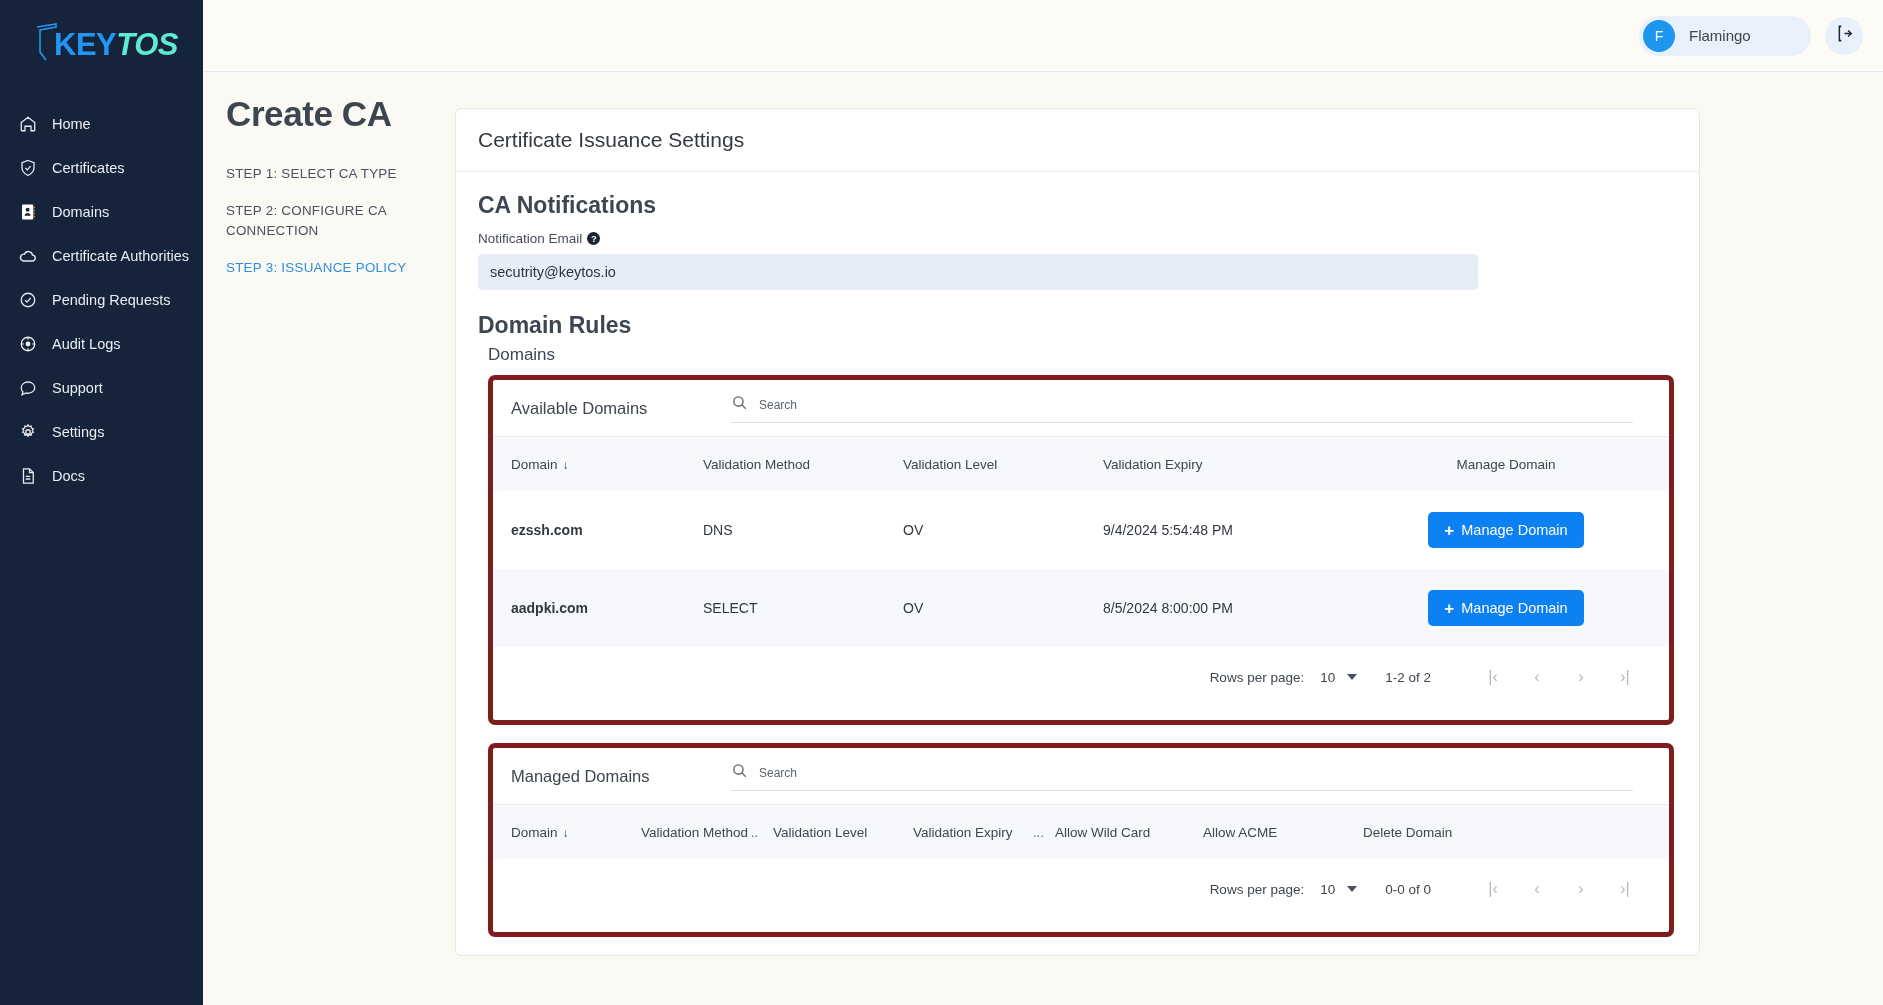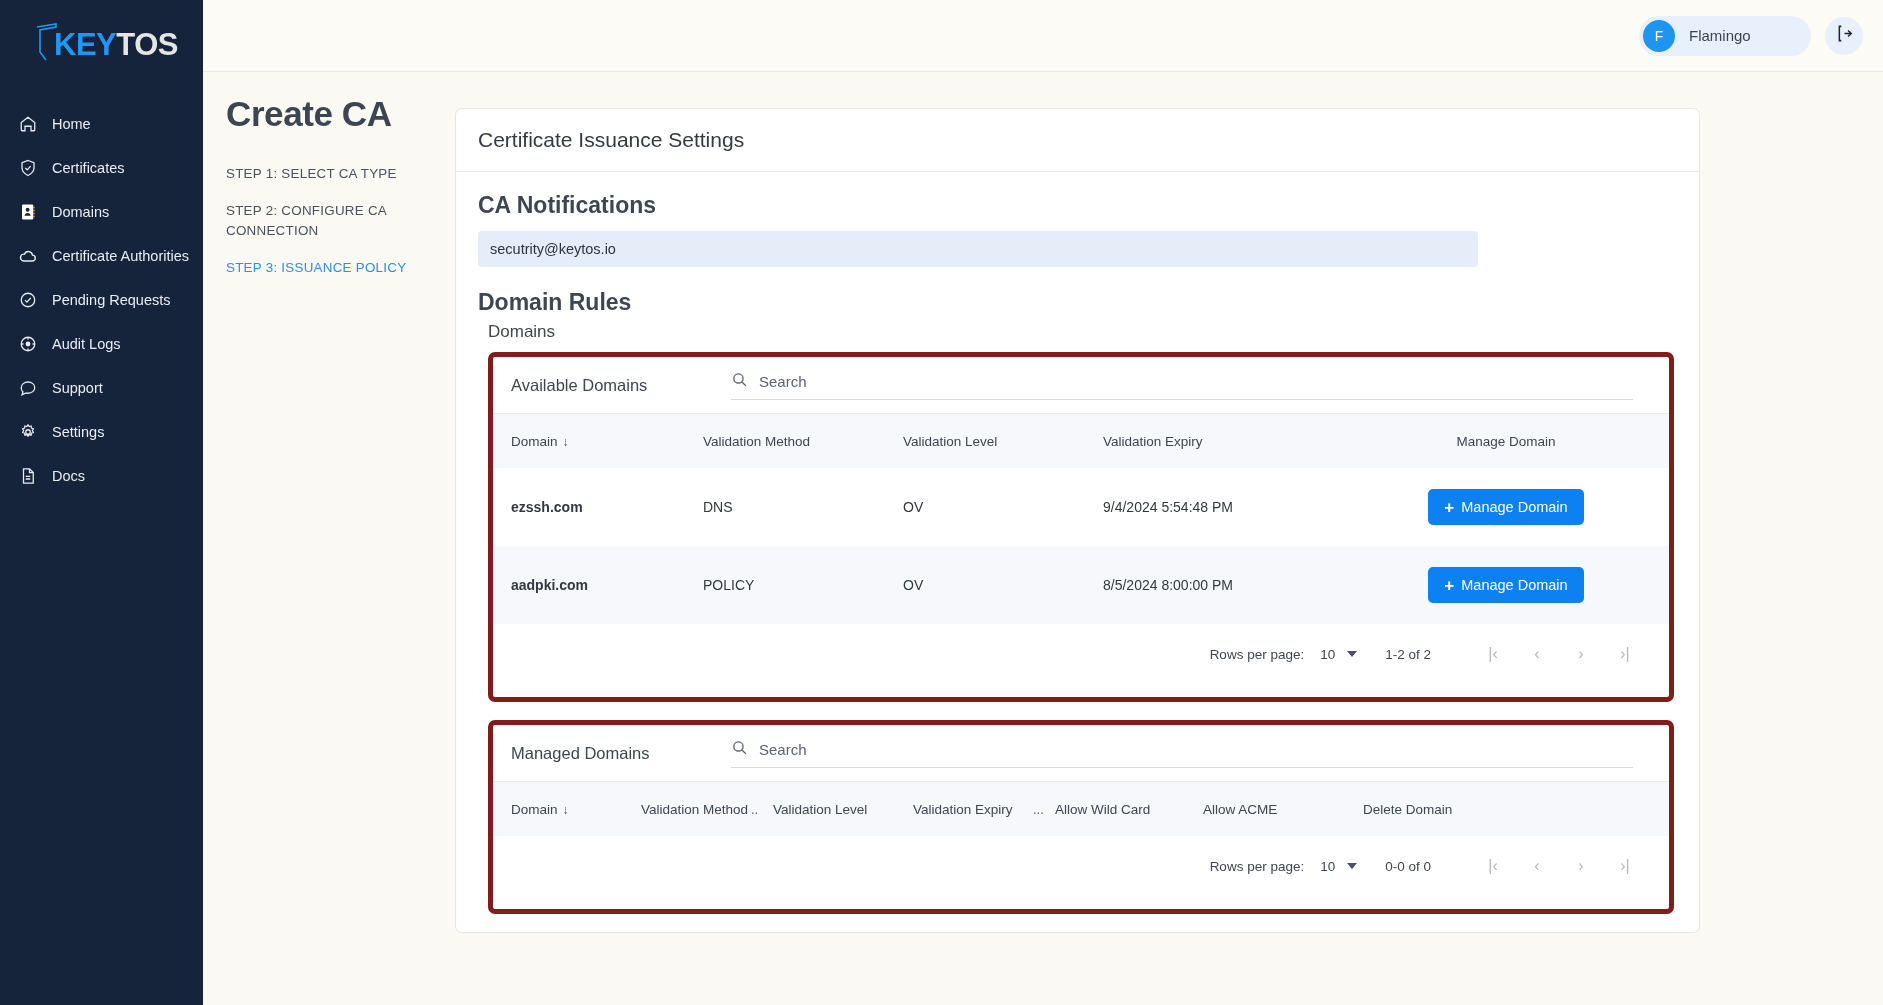--- a/index.html
+++ b/index.html
@@ -18,21 +18,21 @@
     padding-top: 8px;
     position: relative; z-index: 5;
   }
   .logo-wrap {
     height: 72px; display: flex; align-items: center;
     padding-left: 34px;
   }
   .logo { display: flex; align-items: center; }
   .logo-text { font-size: 31px; font-weight: 700; letter-spacing: -0.5px; line-height: 1; }
   .logo-key { color: #2196f3; }
-  .logo-tos { color: #e5e5e5; }
+  .logo-tos { color: #5eead4; font-style: italic; }
   .shield { margin-right: -6px; }
 
   .nav { margin-top: 22px; }
   .nav-item {
     display: flex; align-items: center;
     height: 44px; padding-left: 16px;
     color: #e9edf3; font-size: 14.5px;
     cursor: pointer;
   }
   .nav-icon {
@@ -136,21 +136,21 @@
     padding: 14px 18px 13px 18px;
     border-bottom: 1px solid #ececec;
   }
   .panel-title { font-size: 16.5px; color: #3e4651; width: 220px; flex: 0 0 220px; }
   .search-box {
     flex: 1; display: flex; align-items: center; gap: 11px;
     border-bottom: 1px solid #dcdcdc; padding-bottom: 7px; margin-right: 18px;
   }
   .search-input {
     border: none; outline: none; background: transparent;
-    font-size: 15px; color: #ef4444; width: 100%;
+    font-size: 12px; color: #ef4444; width: 100%;
     font-family: "Liberation Sans", sans-serif;
   }
   .search-input::placeholder { color: #5c6370; }
 
   table { width: 100%; border-collapse: collapse; }
   thead tr { background: #f7f8fb; }
   th {
     text-align: left; font-size: 13.5px; font-weight: 400; color: #3e4651;
     padding: 17px 0; height: 54px;
   }
@@ -332,20 +332,24 @@
         <div class="step active">STEP 3: ISSUANCE POLICY</div>
       </div>
 
       <div class="card-col">
         <section class="card">
           <div class="card-header">Certificate Issuance Settings</div>
 
           <div class="card-body">
 
             <h2 class="sec-title">CA Notifications</h2>
+            <div class="field-label">
+              <span>Notification Email</span>
+              <span class="help-icon">?</span>
+            </div>
             <input class="email-input" type="text" value="secutrity@keytos.io" style="">
 
             <h2 class="sec-title2">Domain Rules</h2>
             <div class="sub-title">Domains</div>
 
             
             <div class="panel">
               <div class="panel-head">
                 <div class="panel-title">Available Domains</div>
                 <div class="search-box">
@@ -379,21 +383,21 @@
                     <td>9/4/2024 5:54:48 PM</td>
                     <td style="text-align:center">
                       <button class="btn-manage">
                         <span class="btn-plus">+</span>
                         <span>Manage Domain</span>
                       </button>
                     </td>
                   </tr>
                   <tr class="alt">
                     <td>aadpki.com</td>
-                    <td>POLICY</td>
+                    <td>SELECT</td>
                     <td>OV</td>
                     <td>8/5/2024 8:00:00 PM</td>
                     <td style="text-align:center">
                       <button class="btn-manage">
                         <span class="btn-plus">+</span>
                         <span>Manage Domain</span>
                       </button>
                     </td>
                   </tr>
                 </tbody>

